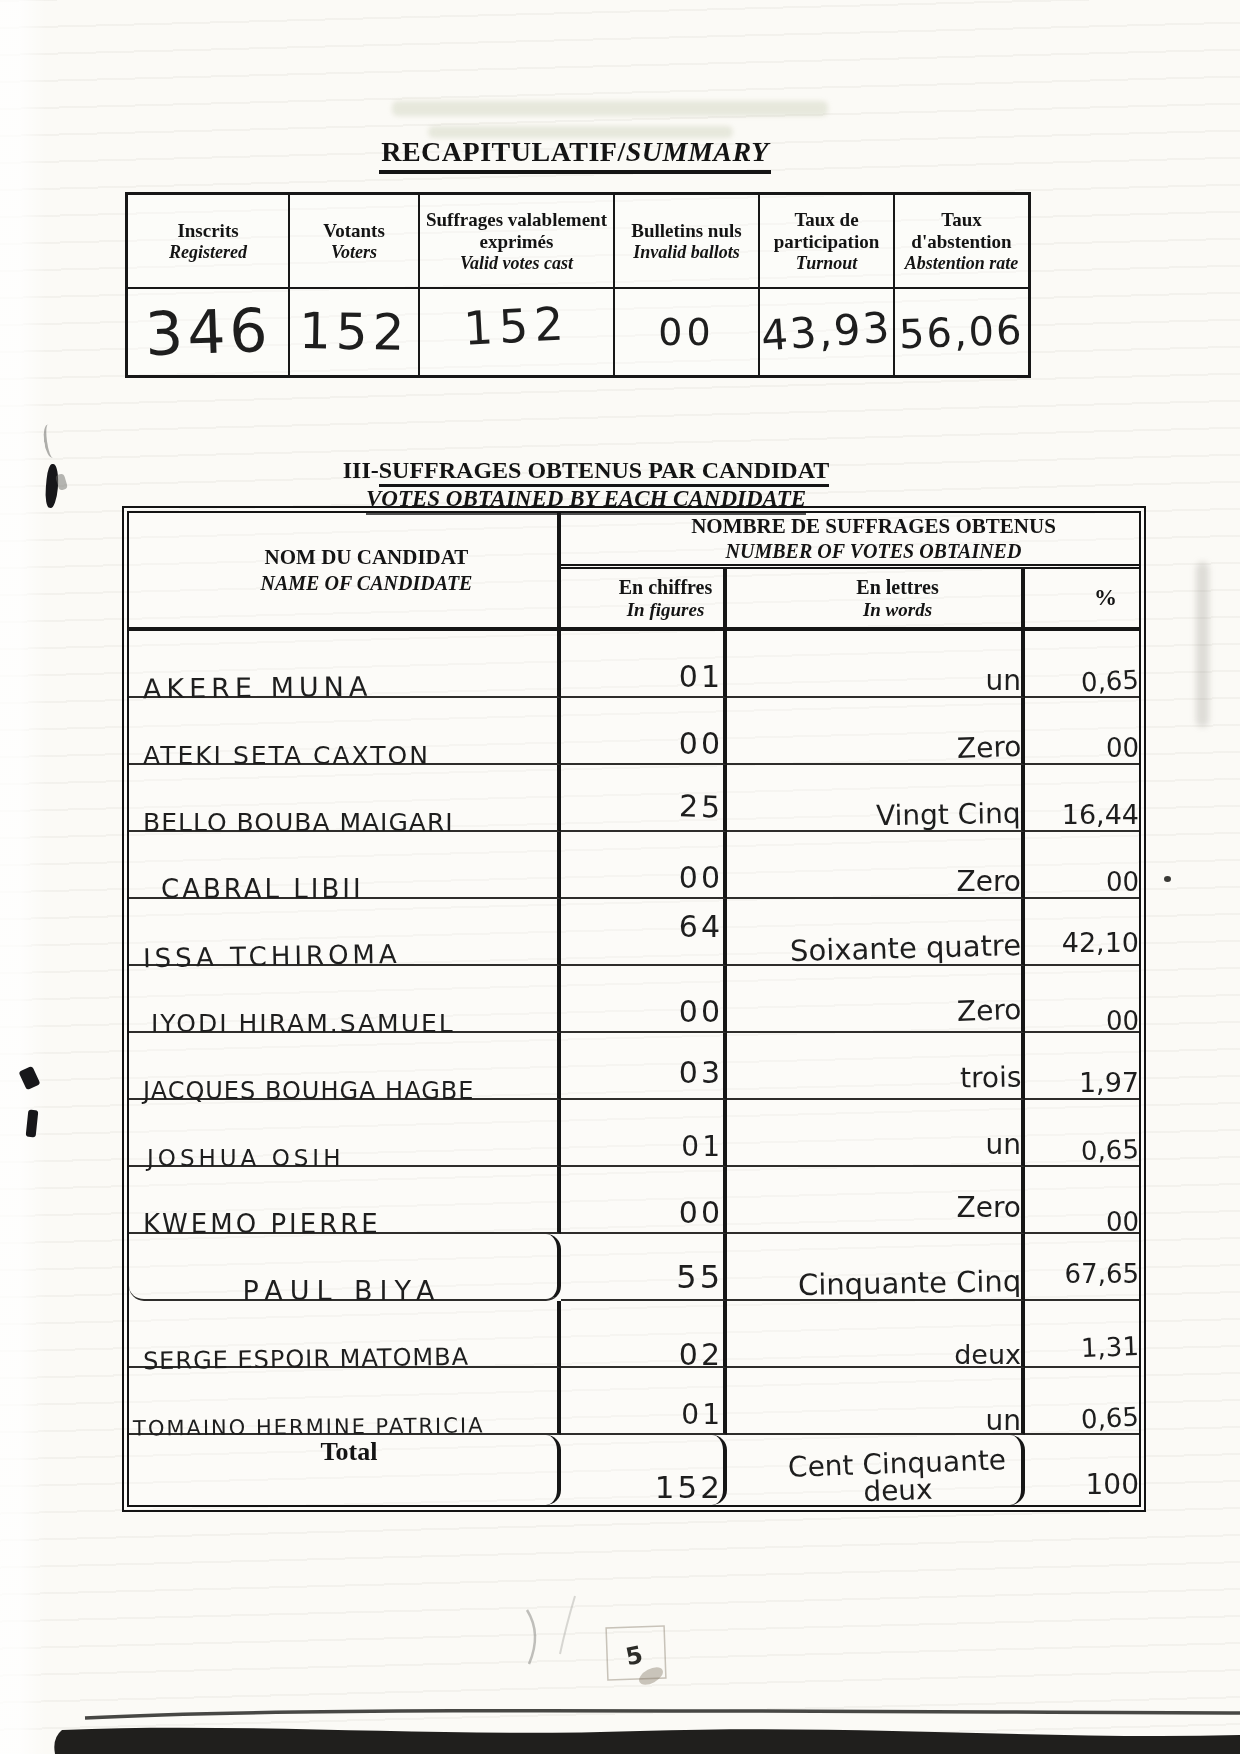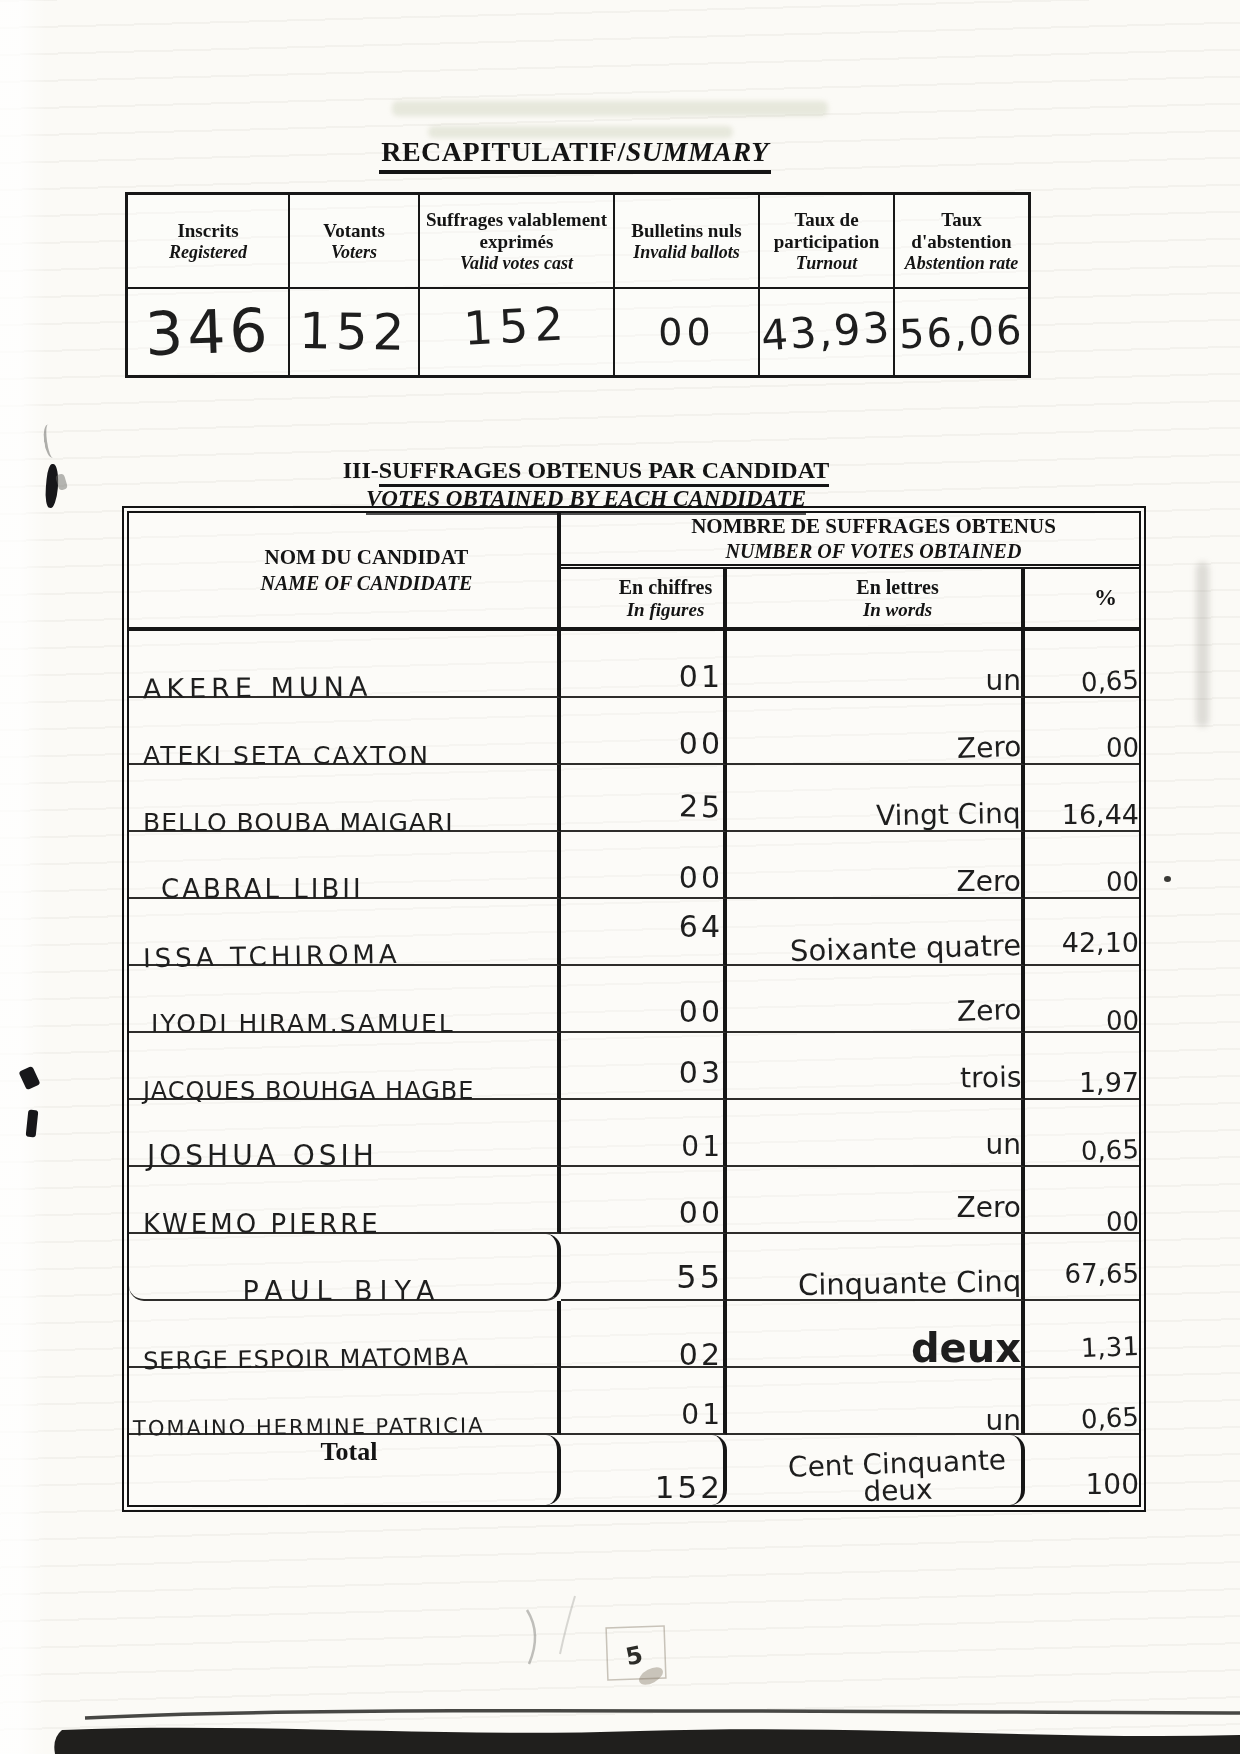--- a/index.html
+++ b/index.html
@@ -250,21 +250,21 @@
         <span class="hw" style="margin-bottom:10px;">03</span>
       </div>
     <div class="vc wd">
         <span class="hw" style="transform:rotate(-1deg);margin-bottom:6px;">trois</span>
       </div>
     <div class="vc pc lastcol">
         <span class="hw" style="font-size:27px;">1,97</span>
       </div>
 
     <div class="vc nm" style="padding-left:18px;">
-        <span class="hw" style="font-size:28px;letter-spacing:4px;">JOSHUA OSIH</span>
+        <span class="hw" style="font-size:23px;letter-spacing:4px;">JOSHUA OSIH</span>
       </div>
     <div class="vc fg">
         <span class="hw" style="font-size:28px;">01</span>
       </div>
     <div class="vc wd">
         <span class="hw" style="margin-bottom:6px;">un</span>
       </div>
     <div class="vc pc lastcol">
         <span class="hw" style="transform:rotate(-2deg);">0,65</span>
       </div>
@@ -295,21 +295,21 @@
         <span class="hw" style="margin-bottom:12px;">67,65</span>
       </div>
 
     <div class="vc nm">
         <span class="hw" style="font-size:24px;letter-spacing:1px;transform:rotate(-.8deg);">SERGE ESPOIR MATOMBA</span>
       </div>
     <div class="vc fg">
         <span class="hw" style="margin-bottom:-4px;">02</span>
       </div>
     <div class="vc wd">
-        <span class="hw" style="font-size:40px;margin-bottom:-2px;font-weight:bold;">deux</span>
+        <span class="hw" style="font-size:27px;margin-bottom:-2px;">deux</span>
       </div>
     <div class="vc pc lastcol">
         <span class="hw" style="transform:rotate(-2deg);margin-bottom:6px;">1,31</span>
       </div>
 
     <div class="vc nm" style="padding-left:4px;">
         <span class="hw" style="font-size:21px;letter-spacing:2px;transform:rotate(-.5deg);">TOMAINO HERMINE PATRICIA</span>
       </div>
     <div class="vc fg">
         <span class="hw" style="font-size:28px;">01</span>

